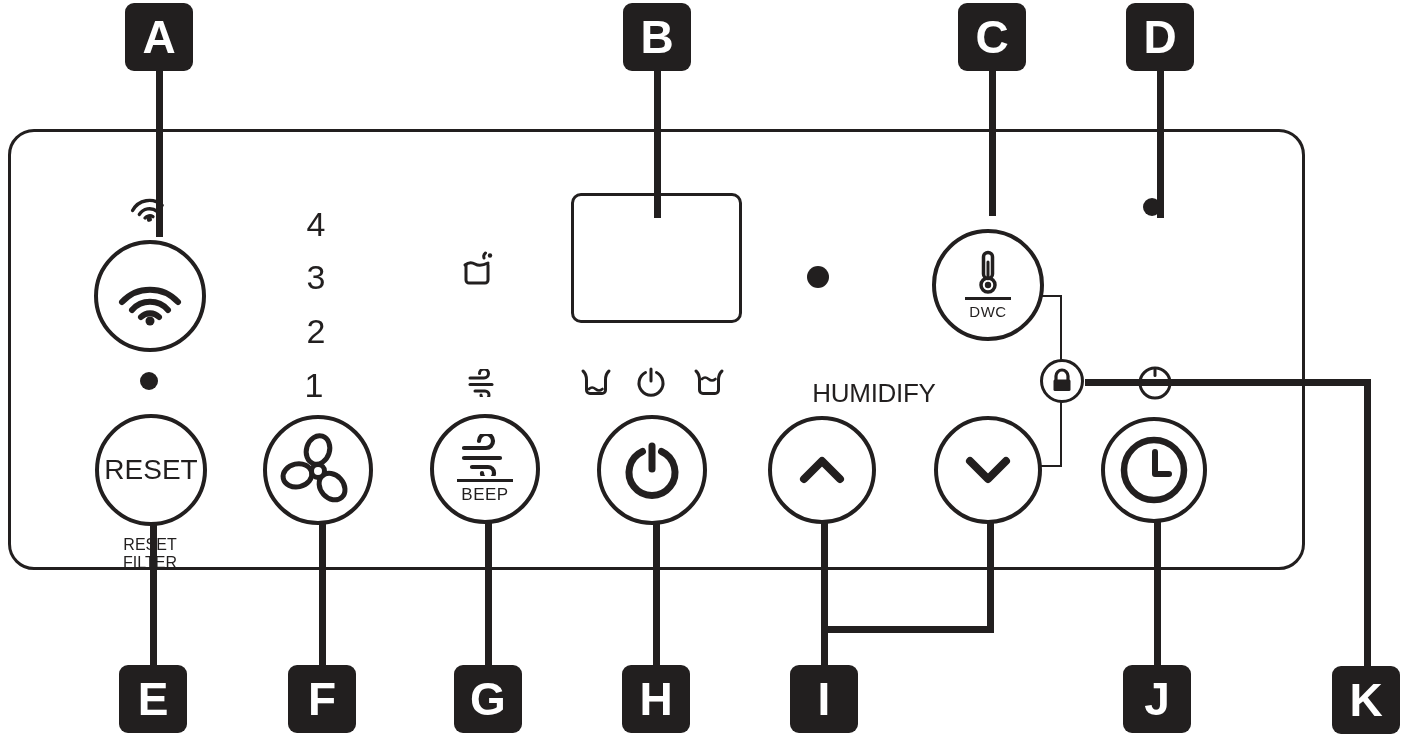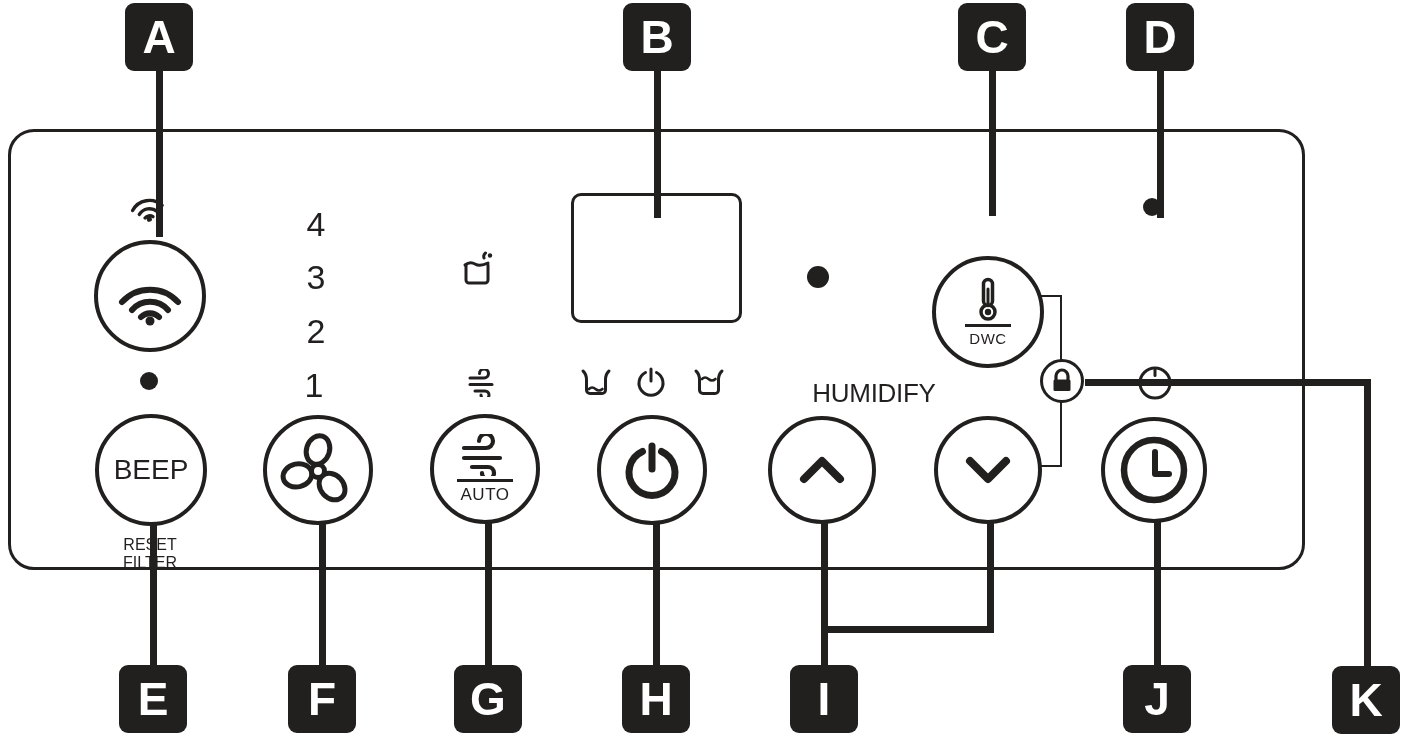--- a/index.html
+++ b/index.html
@@ -85,36 +85,36 @@
     <span>
       <svg width="72" height="60" viewBox="0 0 72 60">
         <path class="stroke" stroke-width="6" d="M8 36 A38 38 0 0 1 64 36"></path>
         <path class="stroke" stroke-width="6" d="M18 44 A24 24 0 0 1 54 44"></path>
         <path class="stroke" stroke-width="6" d="M27 51 A12.5 12.5 0 0 1 45 51"></path>
         <circle class="fillink" cx="36" cy="55" r="4.5"></circle>
       </svg>
     </span>
   </div>
 
-  <div class="btn" style="left:932px;top:256px;width:112px;height:112px;">
+  <div class="btn" style="left:932px;top:229px;width:112px;height:112px;">
     <span>
       <svg width="24" height="44" viewBox="0 0 24 44">
         <rect class="stroke" stroke-width="3.5" x="7.5" y="2.5" width="9" height="26" rx="4.5"></rect>
         <line class="stroke" stroke-width="3" x1="12" y1="12" x2="12" y2="26"></line>
         <circle class="stroke" stroke-width="3.5" cx="12" cy="35" r="7"></circle>
         <circle class="fillink" cx="12" cy="35" r="3.2"></circle>
       </svg>
     </span>
     <hr class="sep" style="width:46px;">
     <span style="font-size:15px;letter-spacing:0.5px;">DWC</span>
   </div>
 
 
   <div class="btn" style="left:95px;top:414px;width:112px;height:112px;">
-    <span style="font-size:28px;font-weight:500;">BEEP</span>
+    <span style="font-size:28px;font-weight:500;">RESET</span>
   </div>
 
   <div class="btn" style="left:263px;top:415px;width:110px;height:110px;">
     <span>
       <svg width="78" height="78" viewBox="0 0 78 78">
         <g class="stroke" stroke-width="5">
           <ellipse cx="39" cy="19" rx="11.5" ry="14.5" transform="rotate(18 39 19)"></ellipse>
           <ellipse cx="39" cy="19" rx="11.5" ry="14.5" transform="rotate(138 39 40)"></ellipse>
           <ellipse cx="39" cy="19" rx="11.5" ry="14.5" transform="rotate(258 39 40)"></ellipse>
           <circle cx="39" cy="40" r="6.5" fill="#fff"></circle>
@@ -125,21 +125,21 @@
 
   <div class="btn" style="left:430px;top:414px;width:110px;height:110px;">
     <span>
       <svg width="54" height="42" viewBox="0 0 54 42">
         <path class="stroke" stroke-width="4.2" d="M6 14 h22 a7 7 0 1 0 -7 -7"></path>
         <path class="stroke" stroke-width="4.2" d="M6 24 h36"></path>
         <path class="stroke" stroke-width="4.2" d="M14 33 h16 a6 6 0 1 1 -6 6"></path>
       </svg>
     </span>
     <hr class="sep" style="width:56px;">
-    <span style="font-size:17px;letter-spacing:0.5px;">AUTO</span>
+    <span style="font-size:17px;letter-spacing:0.5px;">BEEP</span>
   </div>
 
   <div class="btn" style="left:597px;top:415px;width:110px;height:110px;">
     <span>
       <svg width="60" height="60" viewBox="0 0 60 60">
         <path class="stroke" stroke-width="7" d="M30 6 v23"></path>
         <path class="stroke" stroke-width="7" d="M20.5 11.5 a23 23 0 1 0 19 0"></path>
       </svg>
     </span>
   </div>

